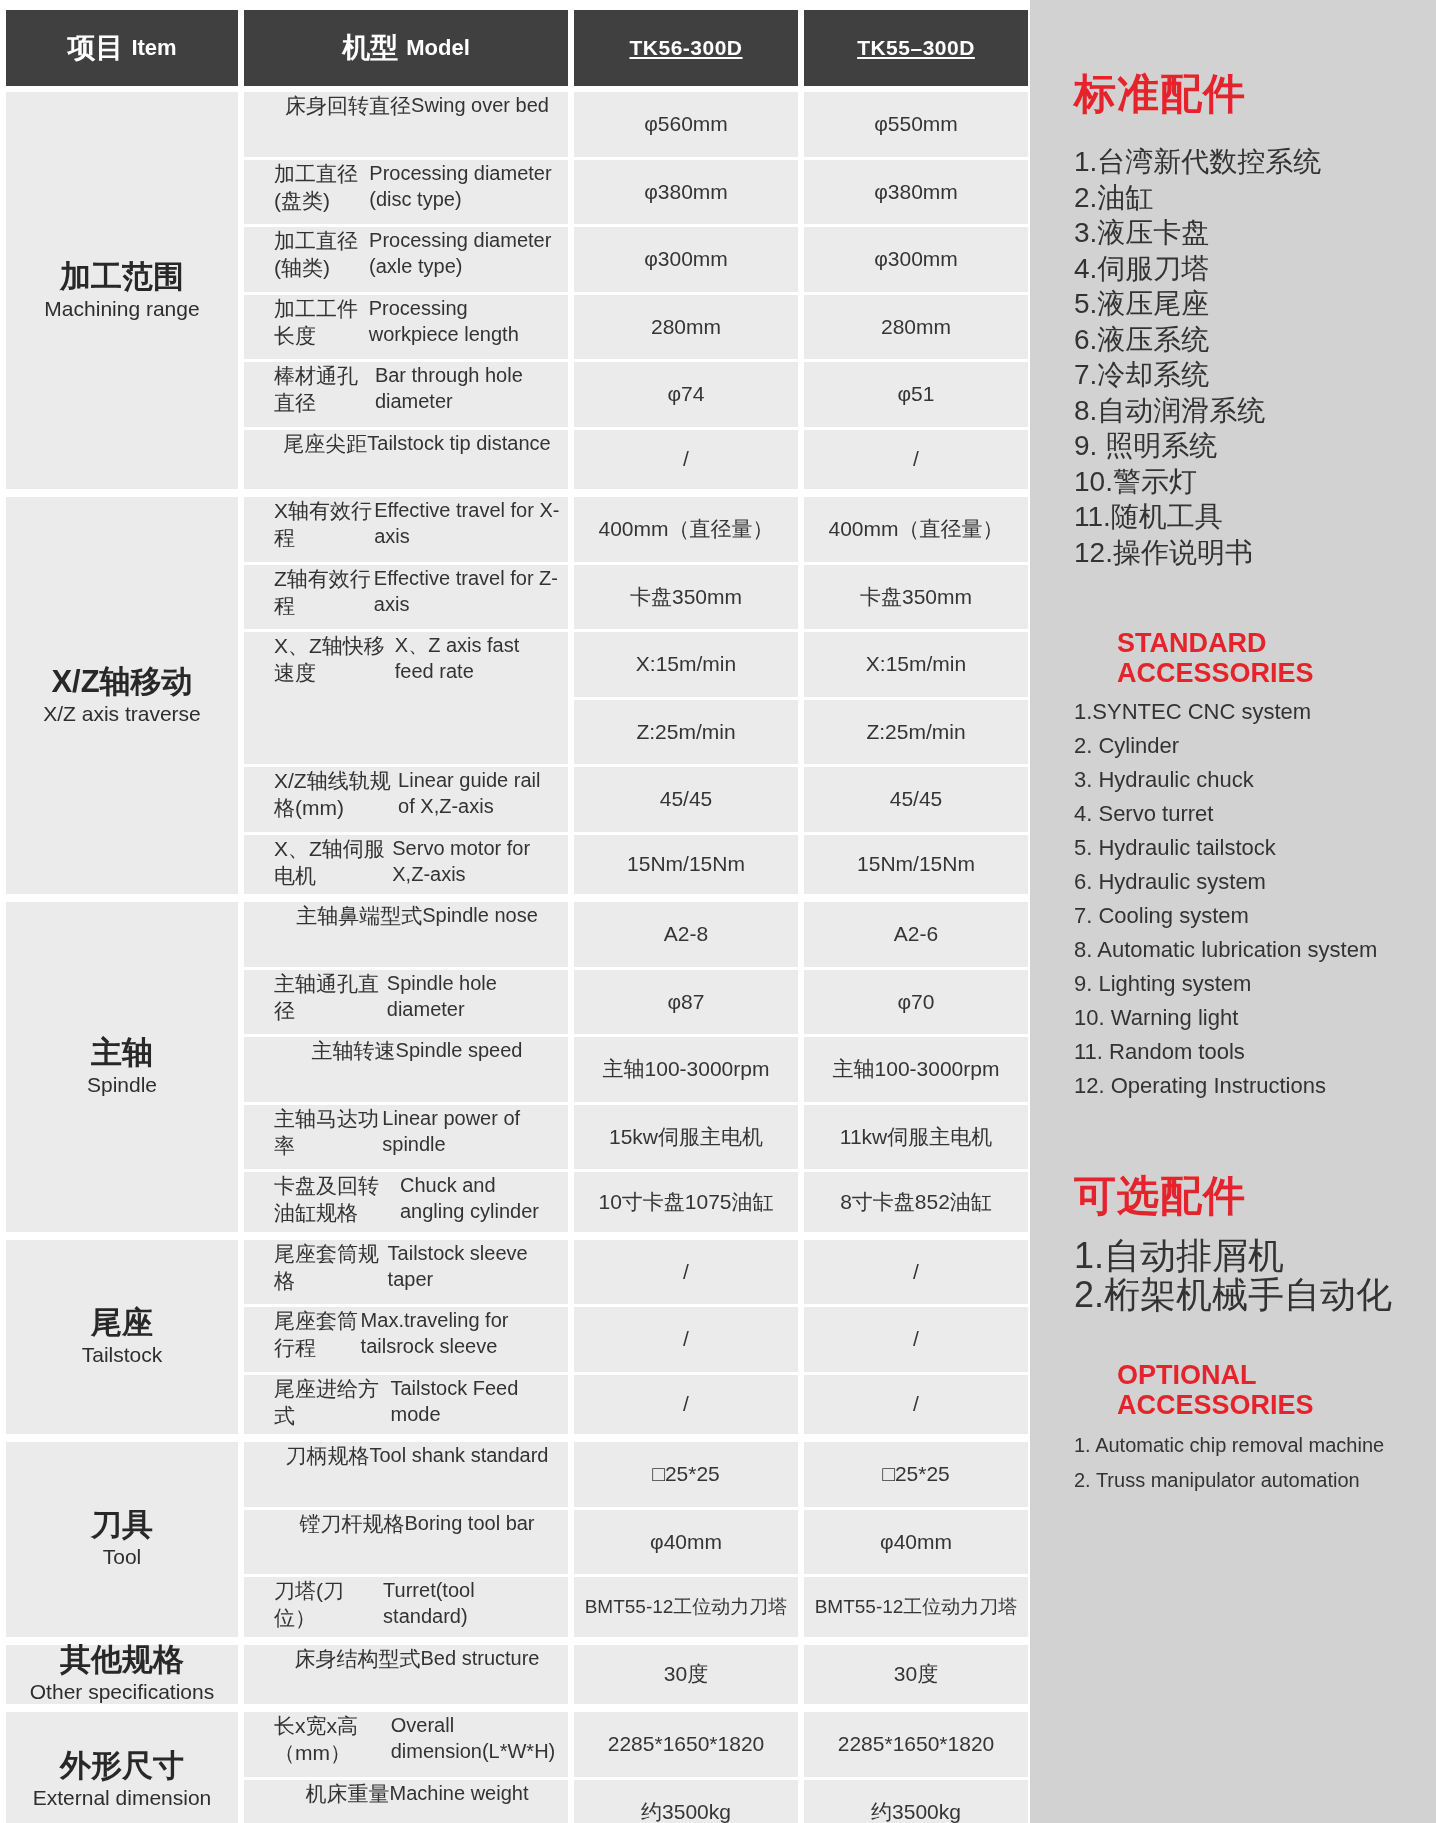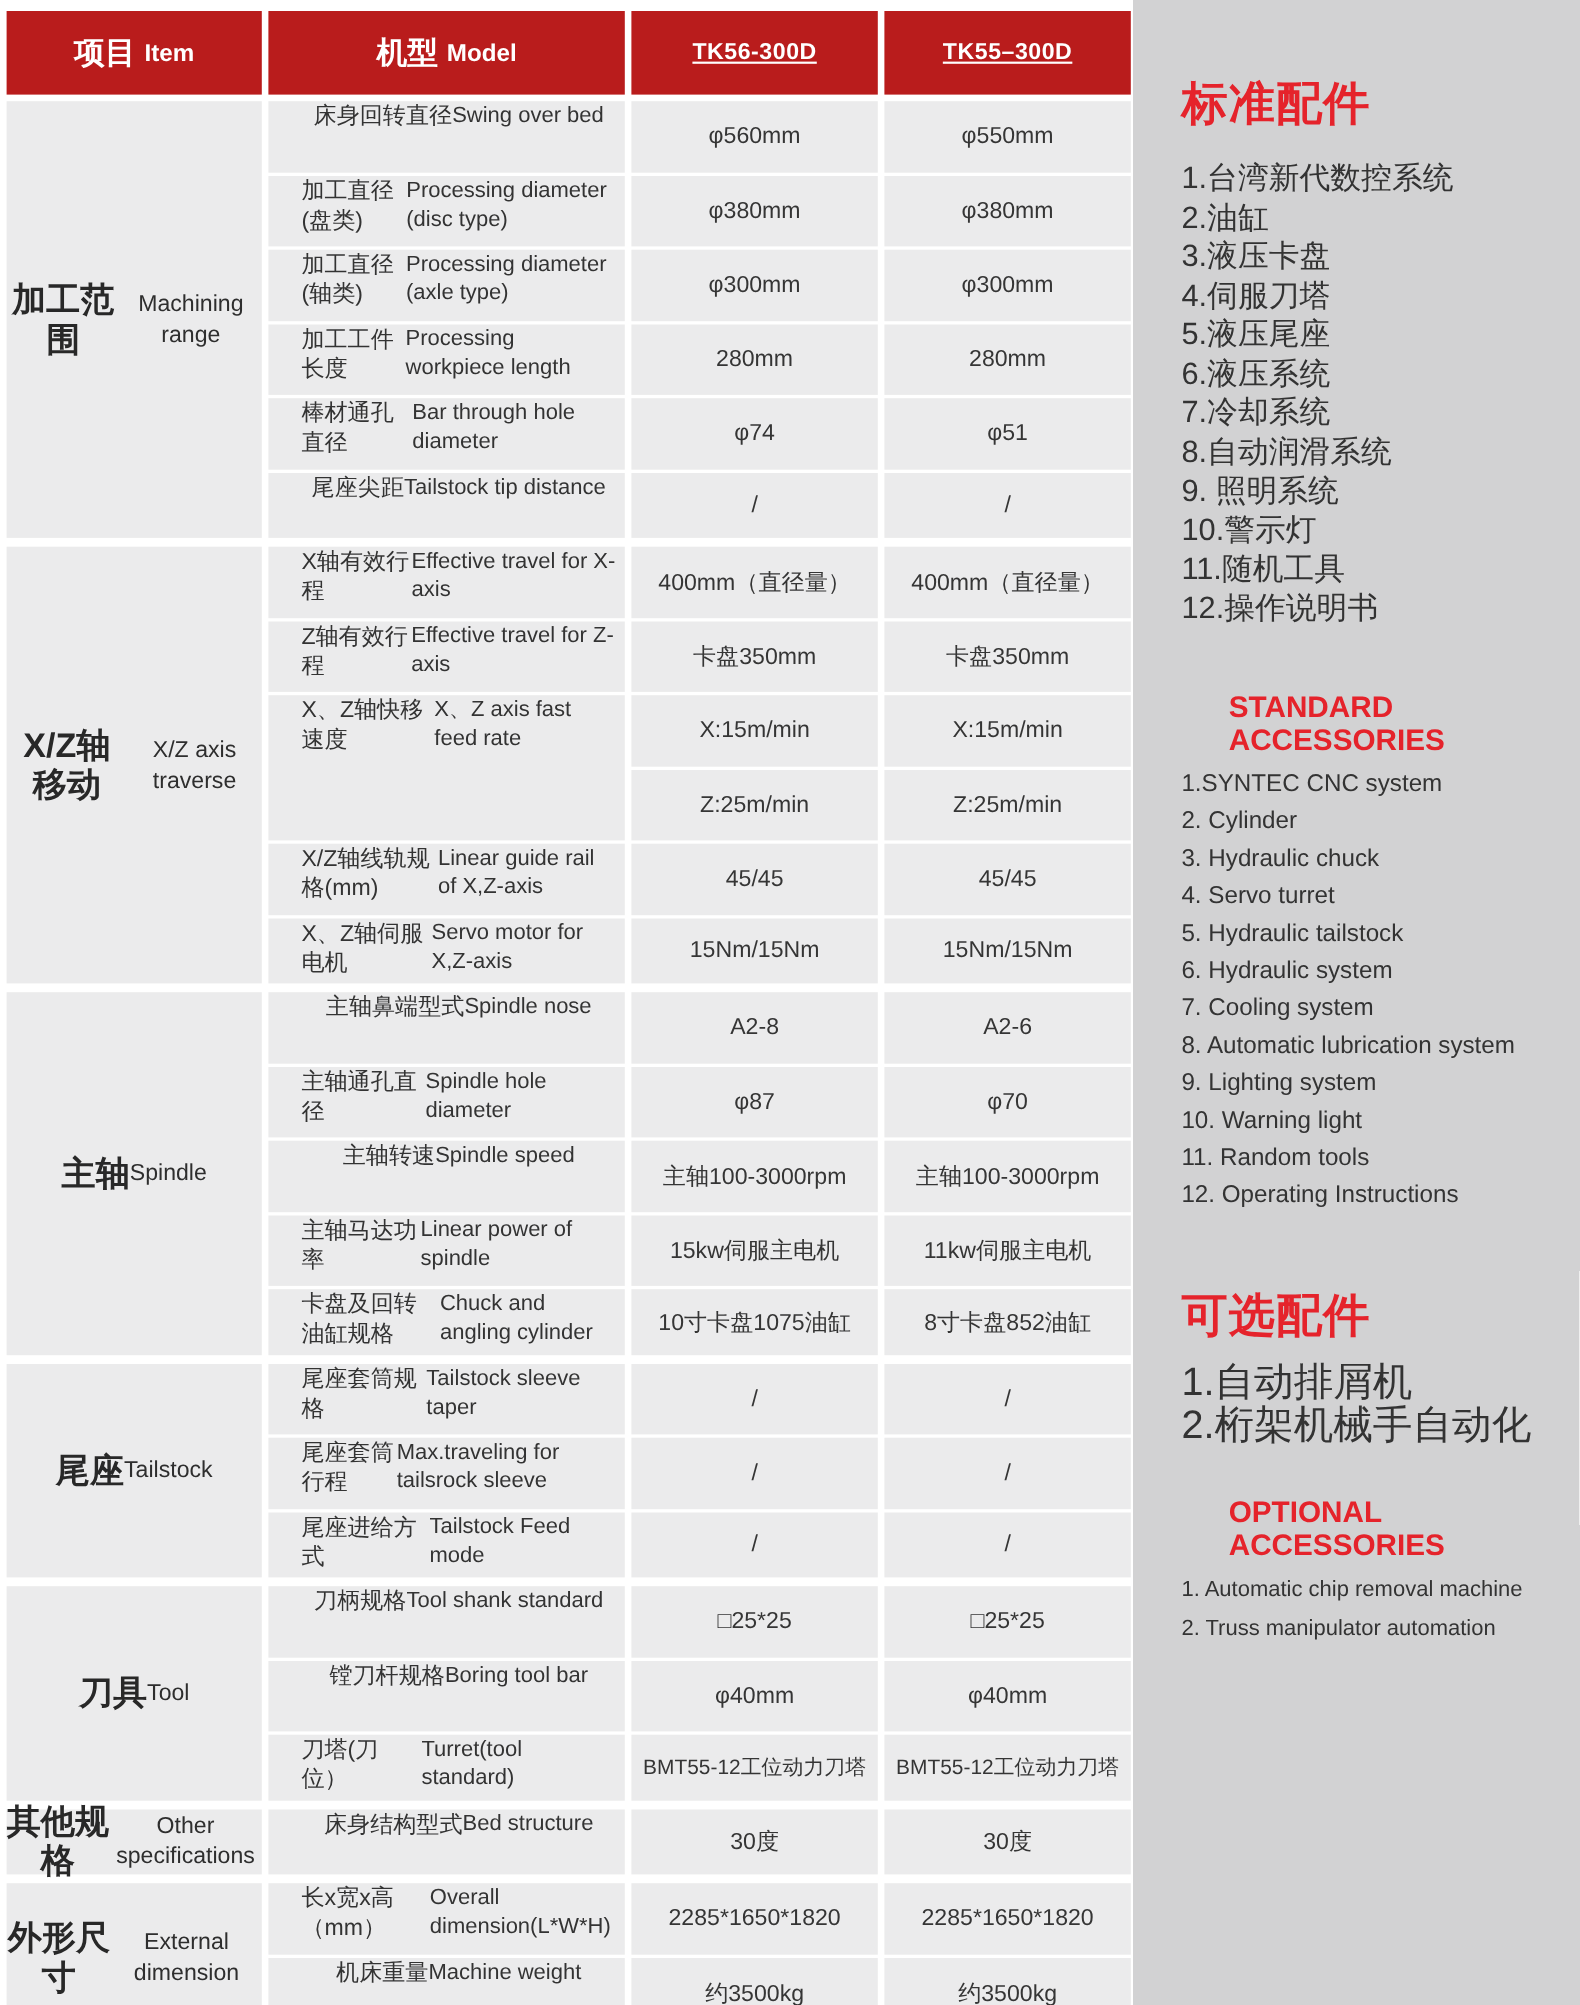--- a/index.html
+++ b/index.html
@@ -8,38 +8,38 @@
     width:1436px;height:1823px;
     background:#ffffff;
     overflow:hidden;
     font-family:"Liberation Sans","DejaVu Sans",sans-serif;
     color:#303030;
   }
   
   .spec-table{position:absolute;left:6px;top:10px;width:1022px;}
   .hdr-row{display:flex;gap:6px;margin-bottom:6px;}
   .hdr-cell{
-    background:#b91c1c;color:#fff;height:76px;
+    background:#404040;color:#fff;height:76px;
     display:flex;align-items:center;justify-content:center;gap:8px;
   }
   .hdr-zh{font-size:28px;font-weight:bold;}
   .hdr-en{font-size:22px;font-weight:bold;}
   .hdr-model{font-size:21px;font-weight:bold;letter-spacing:.5px;text-decoration:underline;}
   .w1{width:232px;} .w2{width:324px;} .w3{width:224px;} .w4{width:224px;}
   .body-row{display:flex;gap:6px;align-items:flex-start;}
   .col{display:flex;flex-direction:column;}
   
   .cell{background:#ebebec;box-sizing:border-box;}
   .c    {height:64.5px;margin-bottom:3px;}
   .c-end{height:59.5px;margin-bottom:8px;}
   .c-dbl{height:132px; margin-bottom:3px;}
   .c-last{height:64.5px;margin-bottom:0;}
   
   .sec{
-    display:flex;flex-direction:row;align-items:center;justify-content:center;
+    display:flex;flex-direction:column;align-items:center;justify-content:center;
     text-align:center;margin-bottom:8px;
   }
   .sec:last-child{margin-bottom:0;}
   .sec-zh{font-size:31px;font-weight:bold;color:#282828;line-height:36px;}
   .sec-en{font-size:21px;color:#2e2e2e;line-height:28px;}
   .h6{height:397px;} .h5{height:329.5px;} .h3{height:194.5px;}
   .h1{height:59.5px;} .h2{height:135px;margin-bottom:0;}
   
   .spec{
     display:flex;flex-direction:row;justify-content:center;

